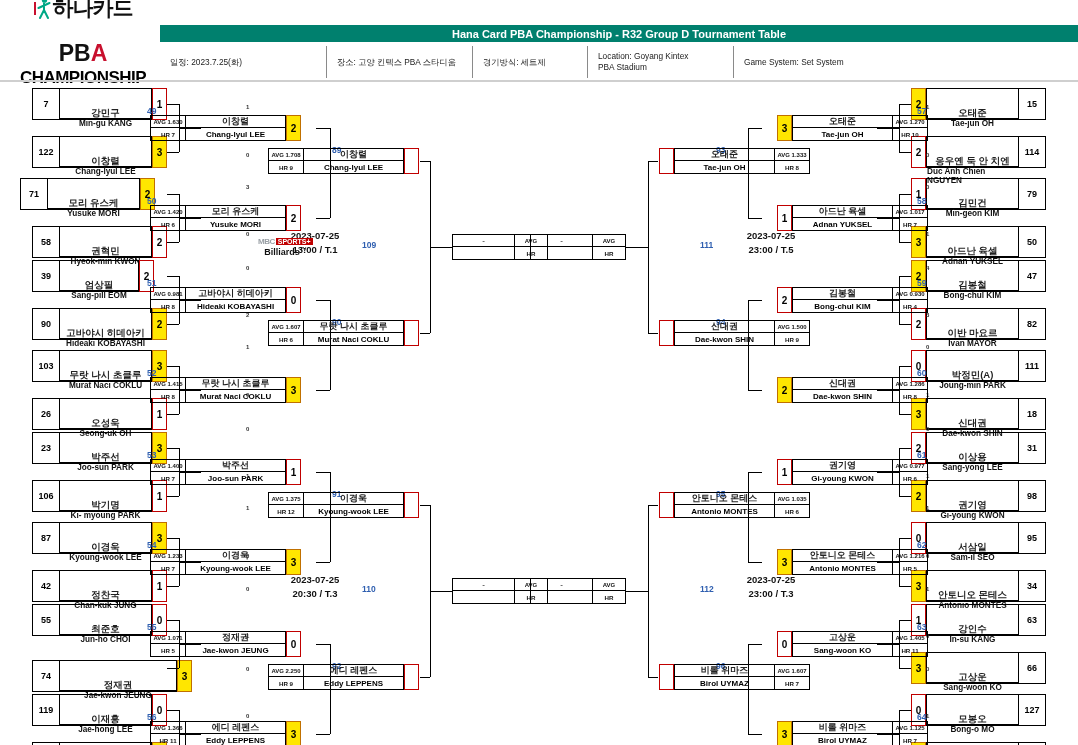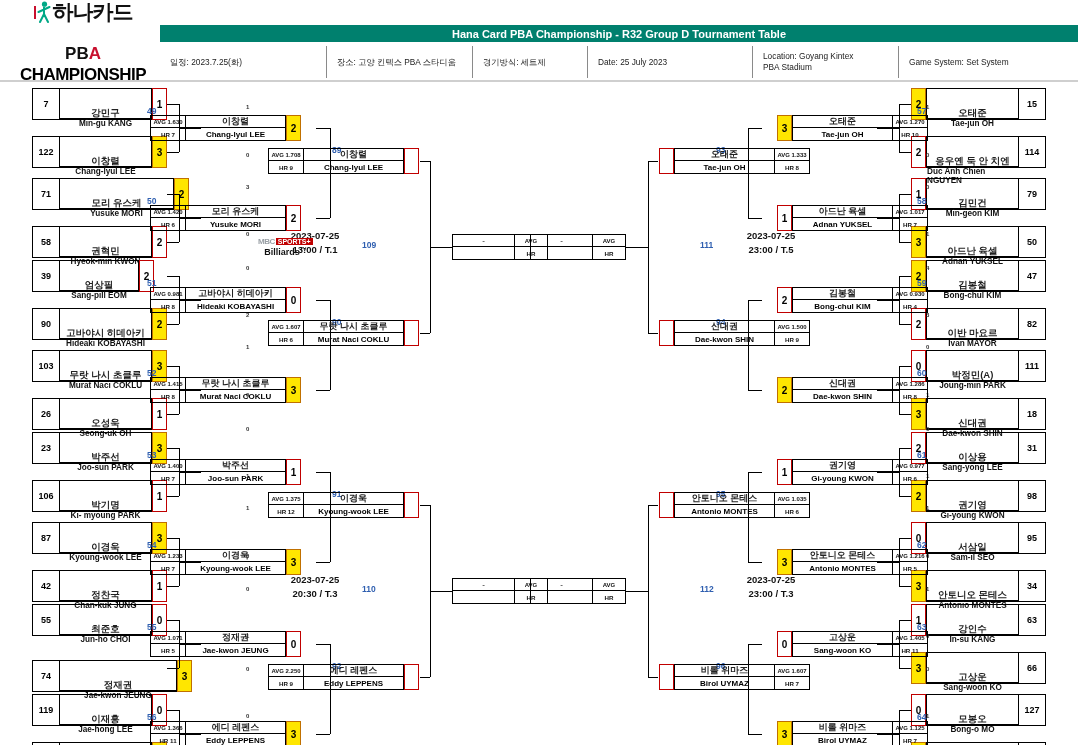--- a/index.html
+++ b/index.html
@@ -10,21 +10,21 @@
     position:relative;
     overflow:hidden;
     color:#000;
   }
   
   #header { position:absolute; left:0; top:0; width:1078px; height:82px; }
   .logo-box { position:absolute; left:8px; top:2px; width:150px; height:78px;
      display:flex; flex-direction:column; align-items:center; justify-content:center; }
   .logo-row1 { display:flex; align-items:center; gap:2px; }
   .logo-kr { font-size:21px; font-weight:bold; letter-spacing:-1px; color:#111; }
-  .logo-pba { font-size:17px; font-weight:bold; color:#111; letter-spacing:0px; margin-top:18px;}
+  .logo-pba { font-size:23px; font-weight:bold; color:#111; letter-spacing:0px; margin-top:18px;}
   .logo-pba .tri { color:#c8102e; }
   .logo-champ { font-size:17px; font-weight:bold; color:#000000; letter-spacing:-0.5px; margin-top:1px;}
   .logo-mark { width:17px; height:22px; position:relative; }
 
   .title-main { position:absolute; left:160px; top:6px; width:918px; text-align:center;
      font-size:14.5px; font-weight:bold; color:#111; }
   .title-band { position:absolute; left:160px; top:25px; width:918px; height:17px;
      background:#00806e; color:#fff; font-size:11px; font-weight:bold;
      display:flex; align-items:center; justify-content:center; }
   .info-bar { position:absolute; left:160px; top:46px; width:918px; height:32px;
@@ -115,21 +115,20 @@
     </div>
     <div class="logo-champ">CHAMPIONSHIP</div>
   </div>
 
   <div class="title-band">Hana Card PBA Championship - R32 Group D Tournament Table</div>
 
   <div class="info-bar">
     <div class="info-cell first" style="width:166px">일정: 2023.7.25(화)</div>
     <div class="info-cell" style="width:146px">장소: 고양 킨텍스 PBA 스타디움</div>
     <div class="info-cell" style="width:115px">경기방식: 세트제</div>
-    <div class="info-cell" style="width:165px">Date: 25 July 2023</div>
     <div class="info-cell two-line" style="width:146px">
       <span>Location: Goyang Kintex</span>
       <span>PBA Stadium</span>
     </div>
     <div class="info-cell" style="width:180px">Game System: Set System</div>
   </div>
   <div class="hdr-rule"></div>
 </div>
 
 <div id="bracket">
@@ -143,21 +142,21 @@
     <div class="score ">1</div>
   </div>
     <div class="p-card" style="left:32px;top:52px;width:135px">
     <div class="seed">122</div>
     <div class="names">
       <div class="nm-kr">이창렬</div>
       <div class="nm-en">Chang-lyul LEE</div>
     </div>
     <div class="score win">3</div>
   </div>
-    <div class="p-card" style="left:32px;top:94px;width:157px">
+    <div class="p-card" style="left:20px;top:94px;width:135px">
     <div class="seed">71</div>
     <div class="names">
       <div class="nm-kr">모리 유스케</div>
       <div class="nm-en">Yusuke MORI</div>
     </div>
     <div class="score win">2</div>
   </div>
     <div class="p-card" style="left:32px;top:142px;width:135px">
     <div class="seed">58</div>
     <div class="names">

